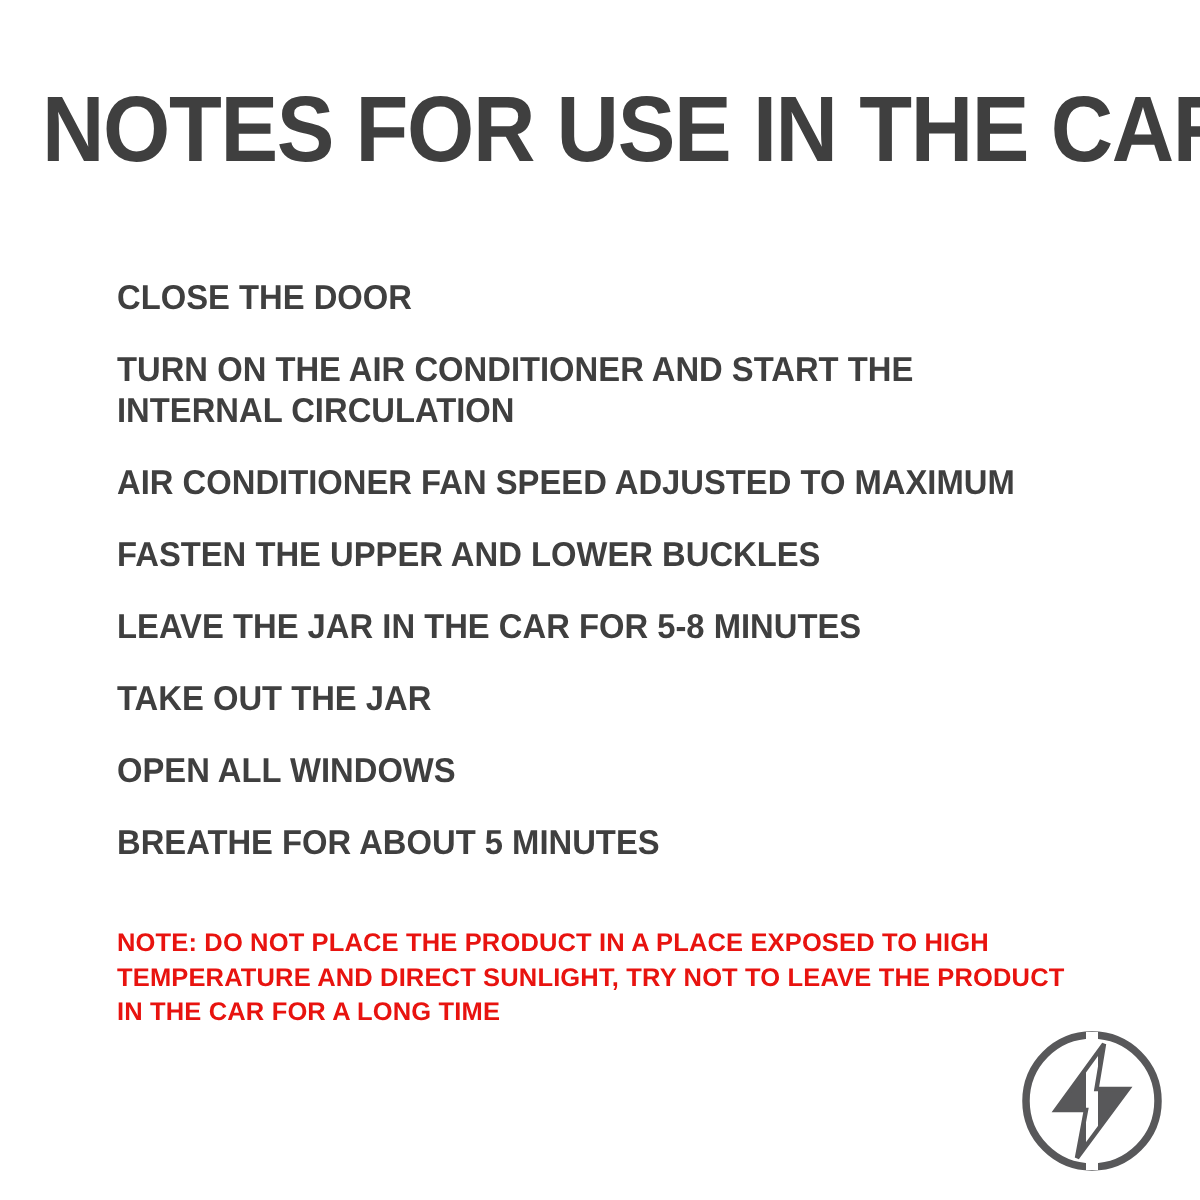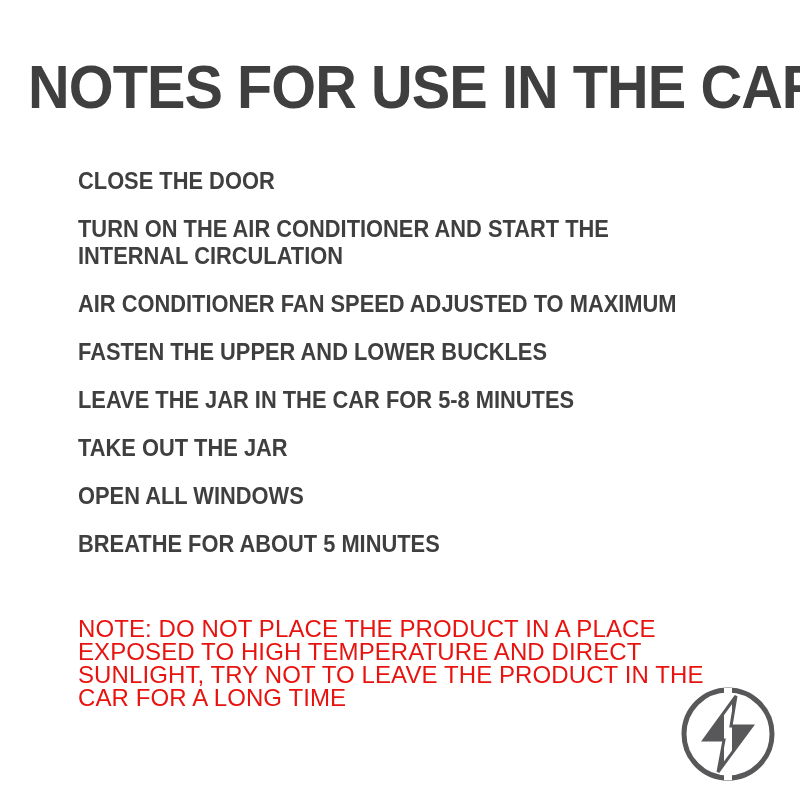--- a/index.html
+++ b/index.html
@@ -35,21 +35,21 @@
     letter-spacing: -1px;
     color: #3f3f3f;
     transform: scaleX(0.93);
     transform-origin: center top;
     white-space: nowrap;
   }
 
   .steps {
     position: absolute;
     left: 78px;
-    top: 168px;
+    top: 185px;
     width: 660px;
   }
 
   .step {
     font-family: "Liberation Sans", sans-serif;
     font-weight: bold;
     font-size: 23px;
     line-height: 27px;
     color: #3f3f3f;
     letter-spacing: 0px;
@@ -61,22 +61,22 @@
   .step.two-line {
     margin-bottom: 21px;
   }
 
   .note {
     position: absolute;
     left: 78px;
     top: 617px;
     width: 645px;
     font-family: "Liberation Sans", sans-serif;
-    font-weight: normal;
-    font-size: 24px;
+    font-weight: bold;
+    font-size: 17px;
     line-height: 23px;
     color: #e8130f;
     letter-spacing: 0.1px;
   }
 
   .logo {
     position: absolute;
     right: 18px;
     bottom: 12px;
     width: 108px;

